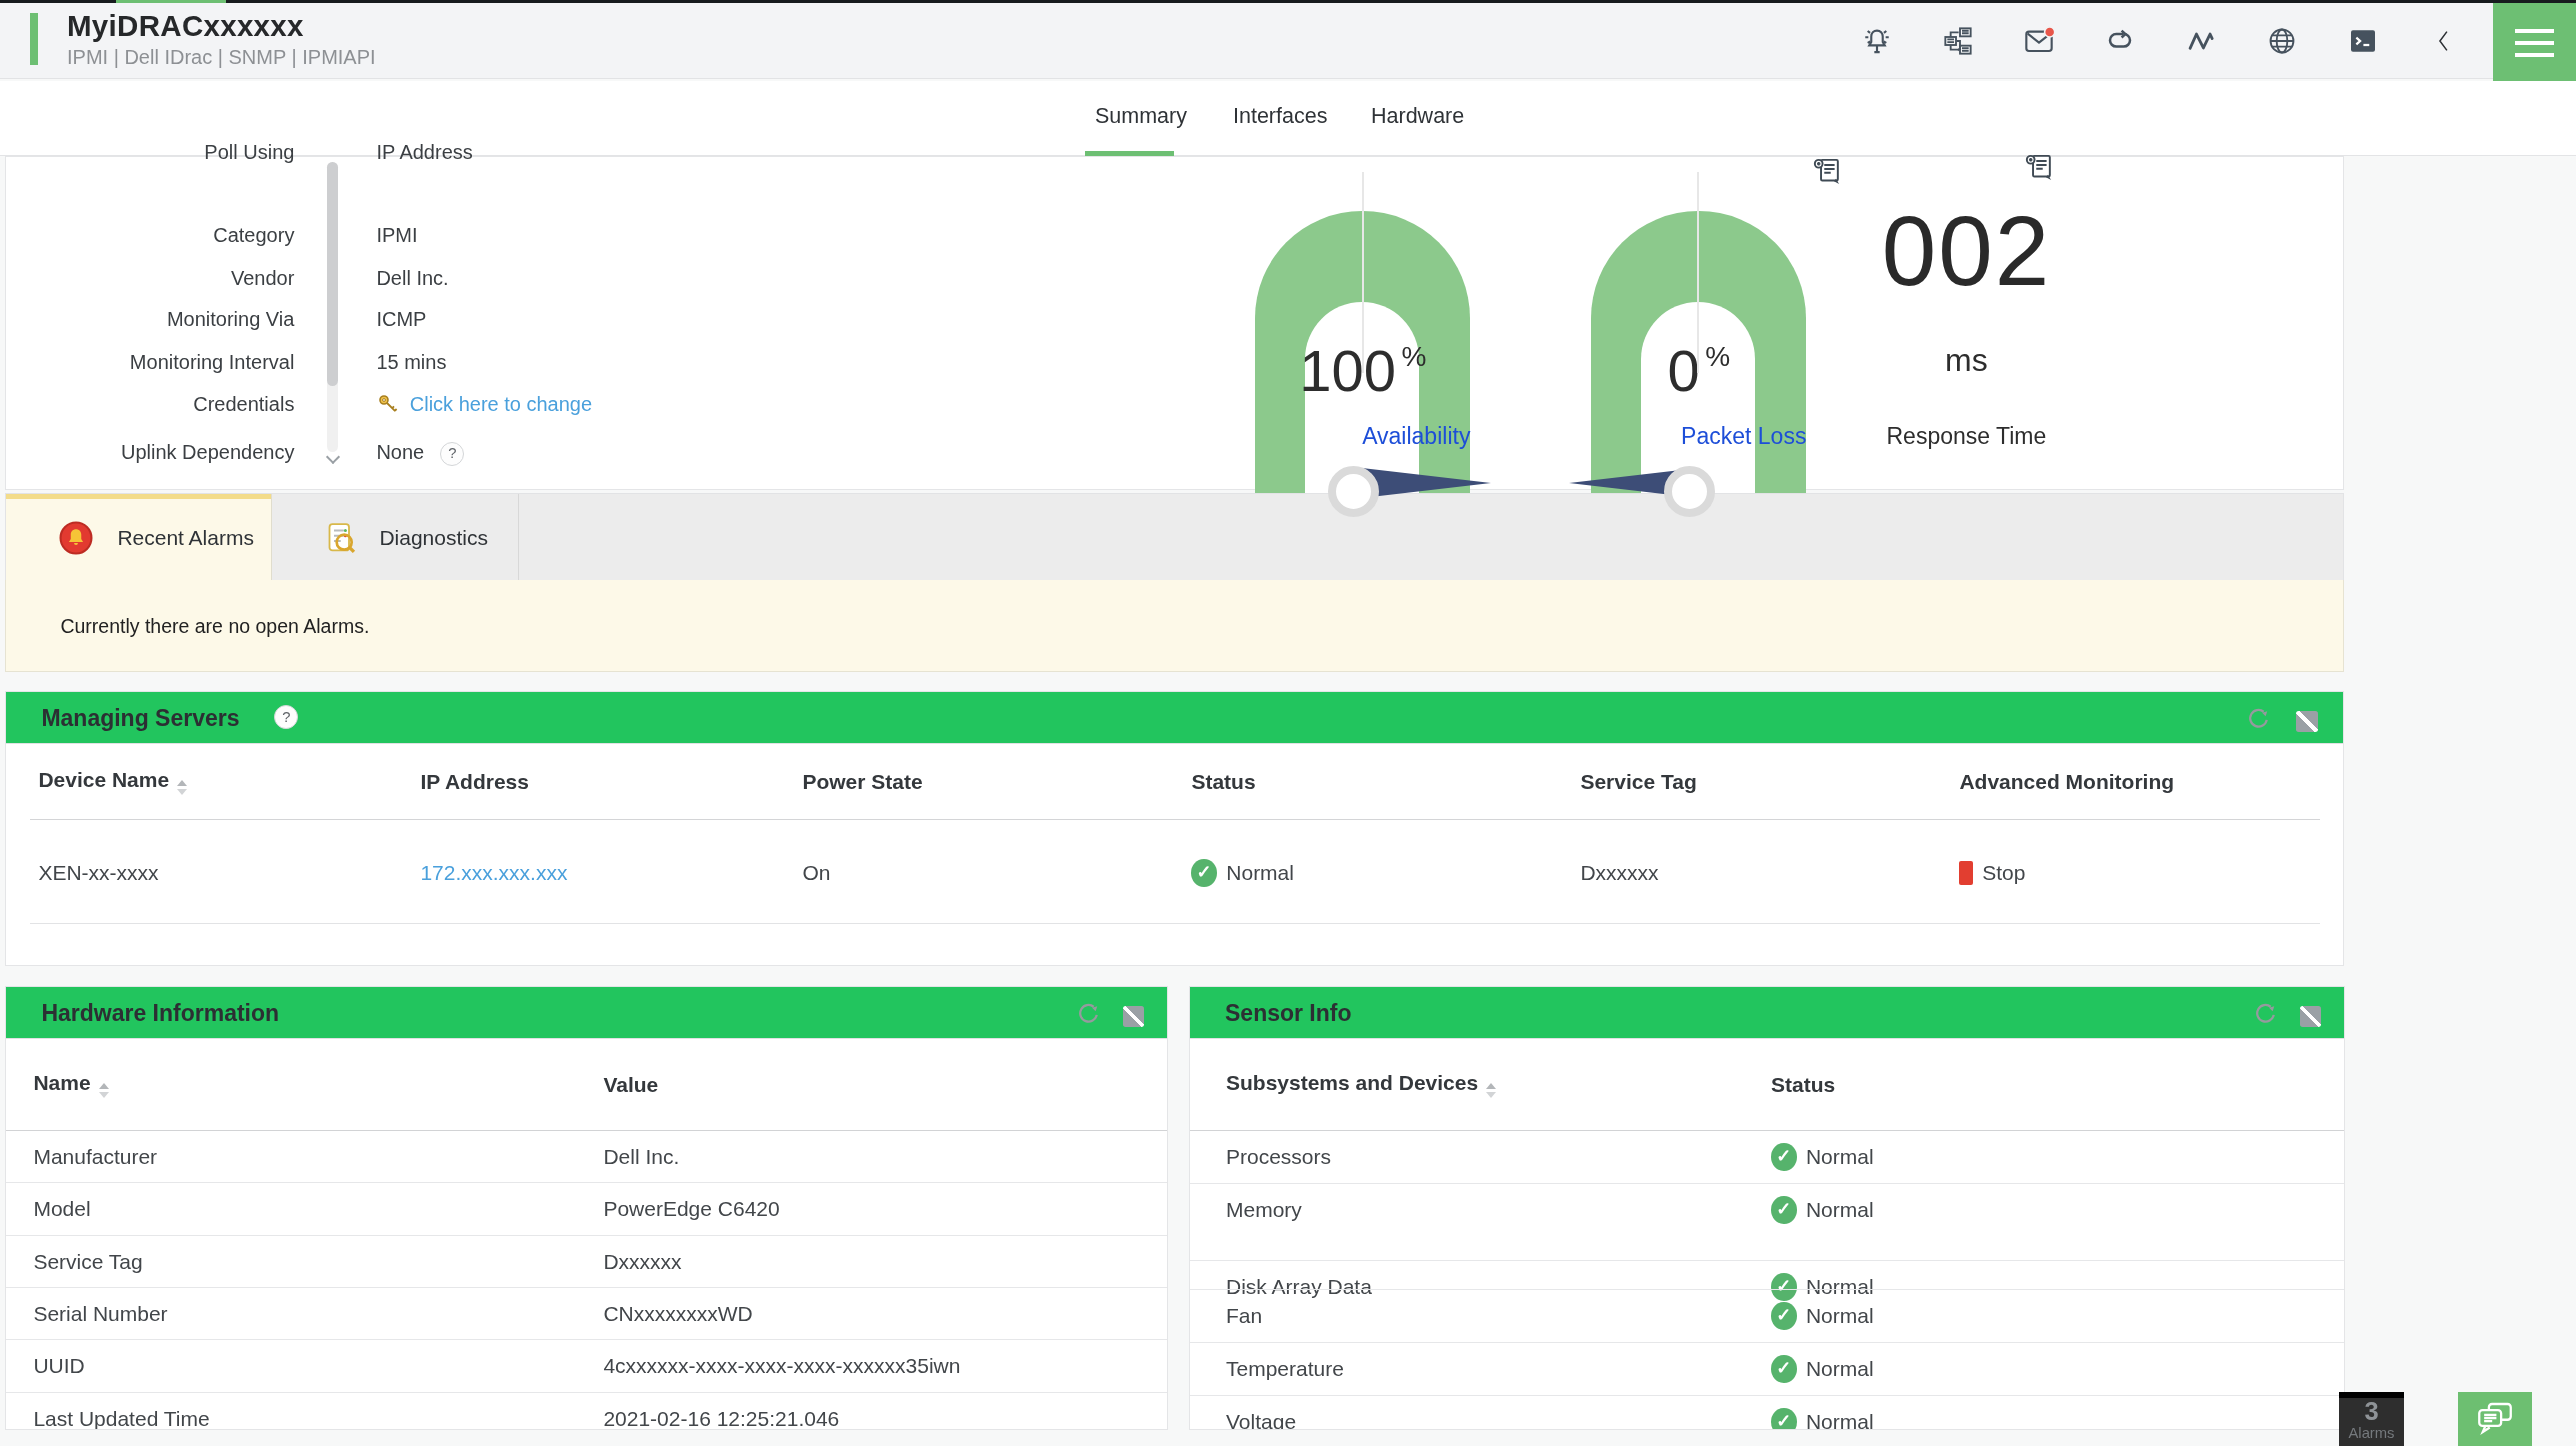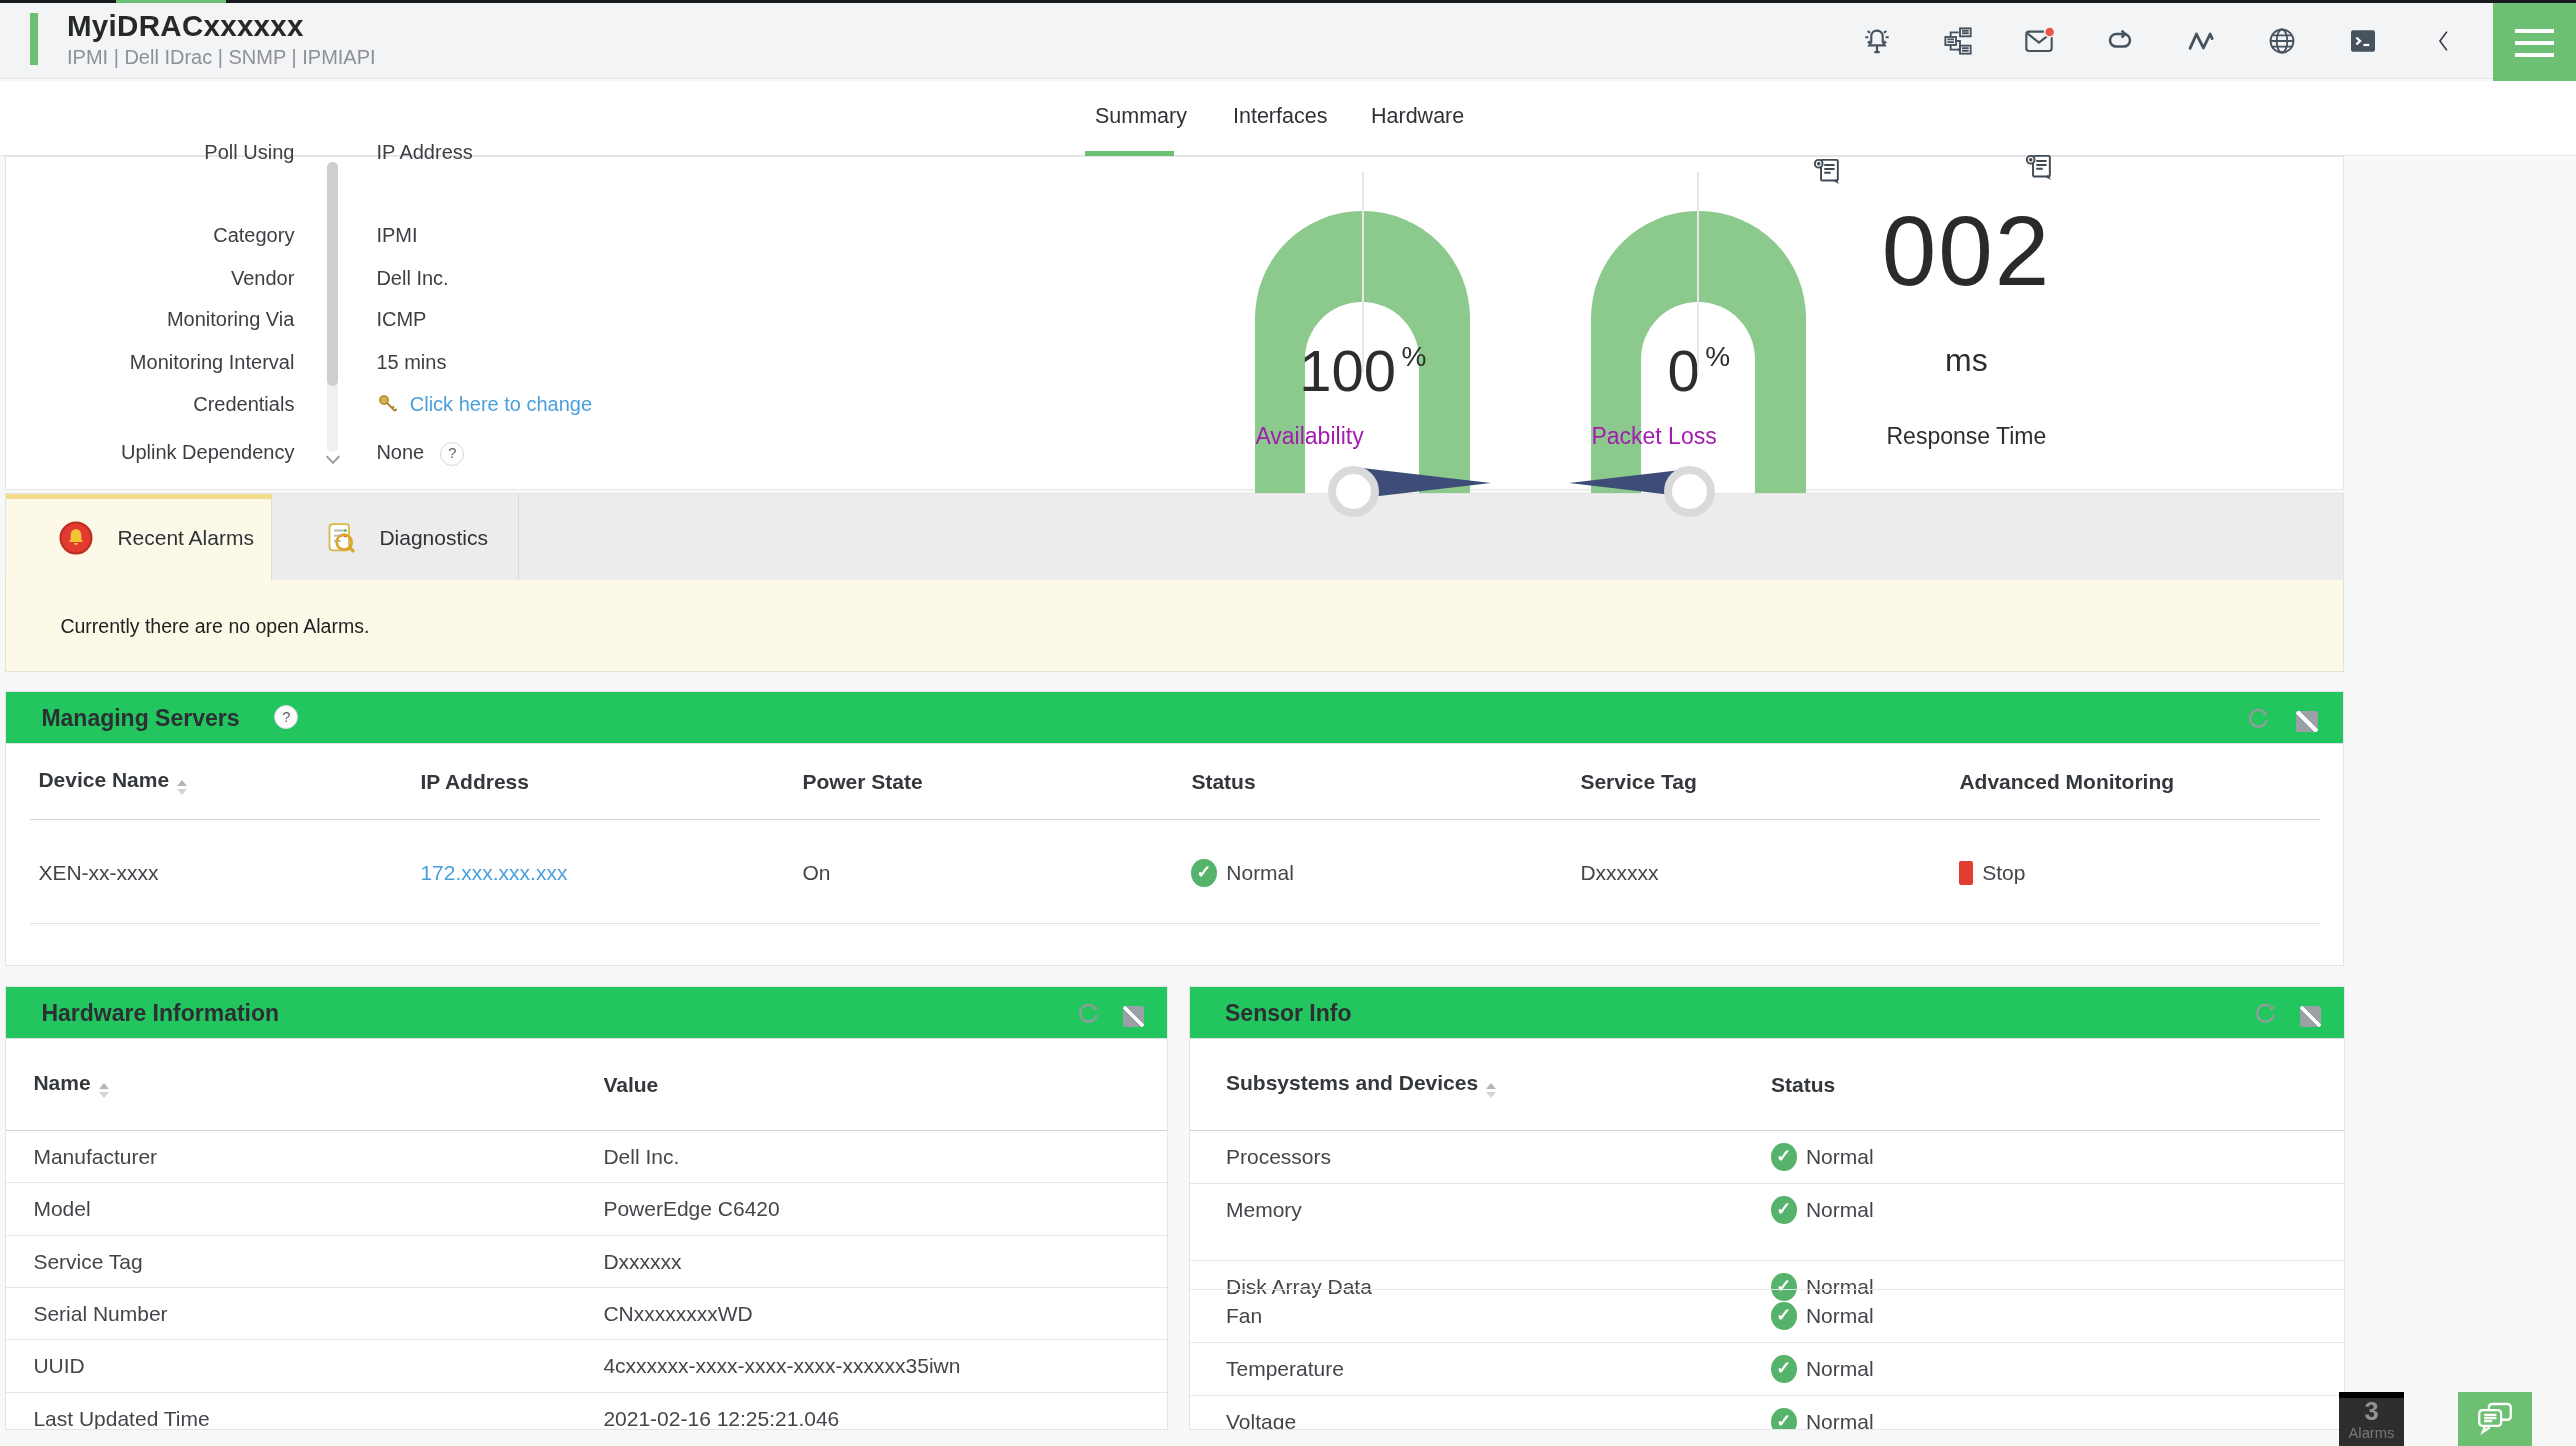--- a/index.html
+++ b/index.html
@@ -54,21 +54,21 @@
   
   .arch { position:absolute; width:215px; height:290px; background:#8cc98c; border-radius:107px 107px 0 0; }
   .arch::after { content:""; position:absolute; left:50px; bottom:0; width:114px; height:199px; background:#fff; border-radius:57px 57px 0 0; }
   .gtick { position:absolute; width:1.3px; height:201px; background:#e7e7e7; z-index:3; }
   .hub { position:absolute; width:51px; height:51px; border-radius:50%; background:#fff; border:8.7px solid #dadada; z-index:4; }
   .needle { position:absolute; width:0; height:0; z-index:2; }
   .needle.right { border-top:15.4px solid transparent; border-bottom:15.4px solid transparent; border-left:129px solid #3d4d77; }
   .needle.left  { border-top:15.4px solid transparent; border-bottom:15.4px solid transparent; border-right:129px solid #3d4d77; }
   .g-value { position:absolute; width:215px; text-align:center; font-size:58px; color:#2d2d2d; }
   .g-value sup { font-size:28px; vertical-align:25.5px; margin-left:5.4px; }
-  .g-label { position:absolute; width:215px; text-align:left; font-size:23px; color:#a21caf; }
+  .g-label { position:absolute; width:215px; text-align:right; font-size:23px; color:#1d4ed8; }
   .rt-value { position:absolute; left:1851px; top:193px; width:228px; text-align:center; font-size:98px; color:#2a2a2a; letter-spacing:2px; }
   .rt-unit  { position:absolute; left:1851px; top:341px; width:228px; text-align:center; font-size:32px; color:#2d2d2d; }
   .rt-label { position:absolute; left:1851px; top:421px; width:228px; text-align:center; font-size:23px; color:#2d2d2d; }
   .report-ic { position:absolute; width:31px; height:31px; cursor:pointer; }
 
   
   .alarm-strip { position:absolute; left:5.4px; top:493px; width:2339px; height:87px; background:#ececec; border:0.7px solid #e2e3e5; border-bottom:none; }
   .alarm-tab-active { position:absolute; left:0; top:0; width:266px; height:87px; background:#fdf9e8; border-right:0.7px solid #e0ddcd; cursor:pointer; }
   .alarm-tab-active .topbar { position:absolute; left:0; top:0; width:100%; height:5.4px; background:#f3dc8a; }
   .alarm-tab { position:absolute; left:266px; top:0; width:247px; height:87px; border-right:0.7px solid #d8d8d8; cursor:pointer;text-align:center; }

